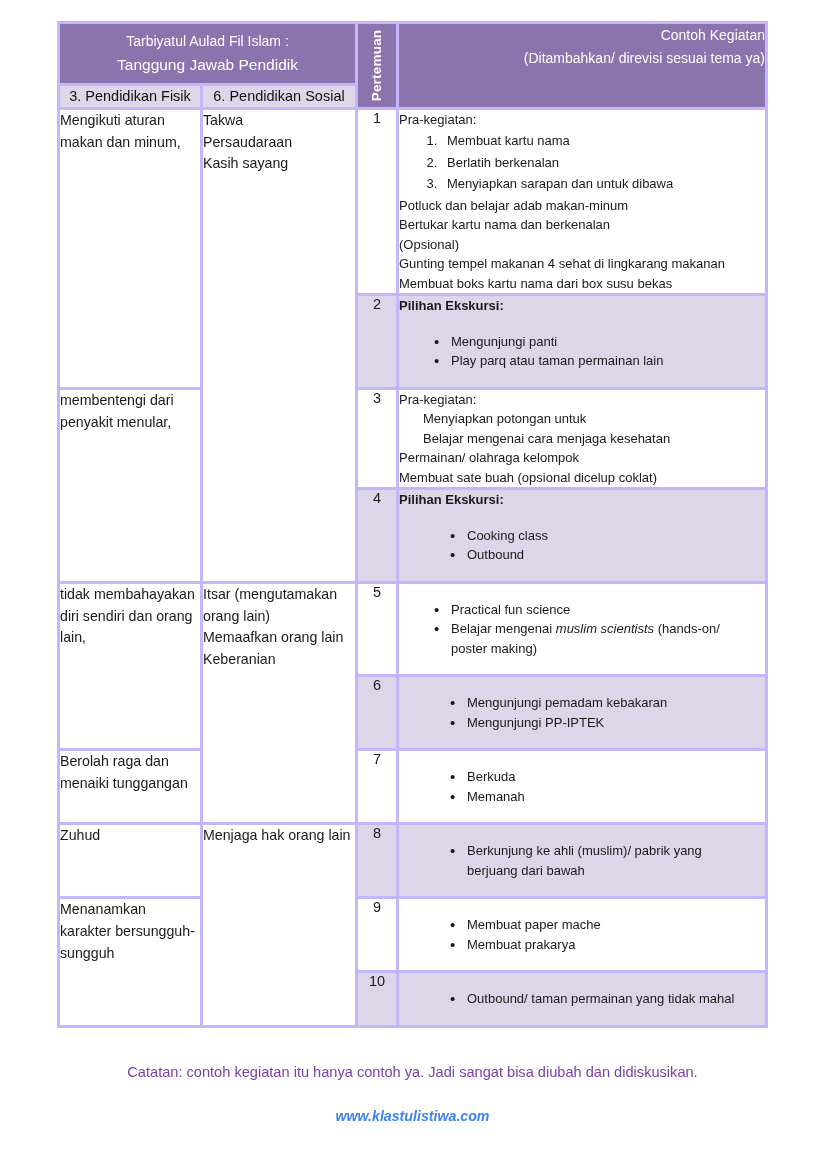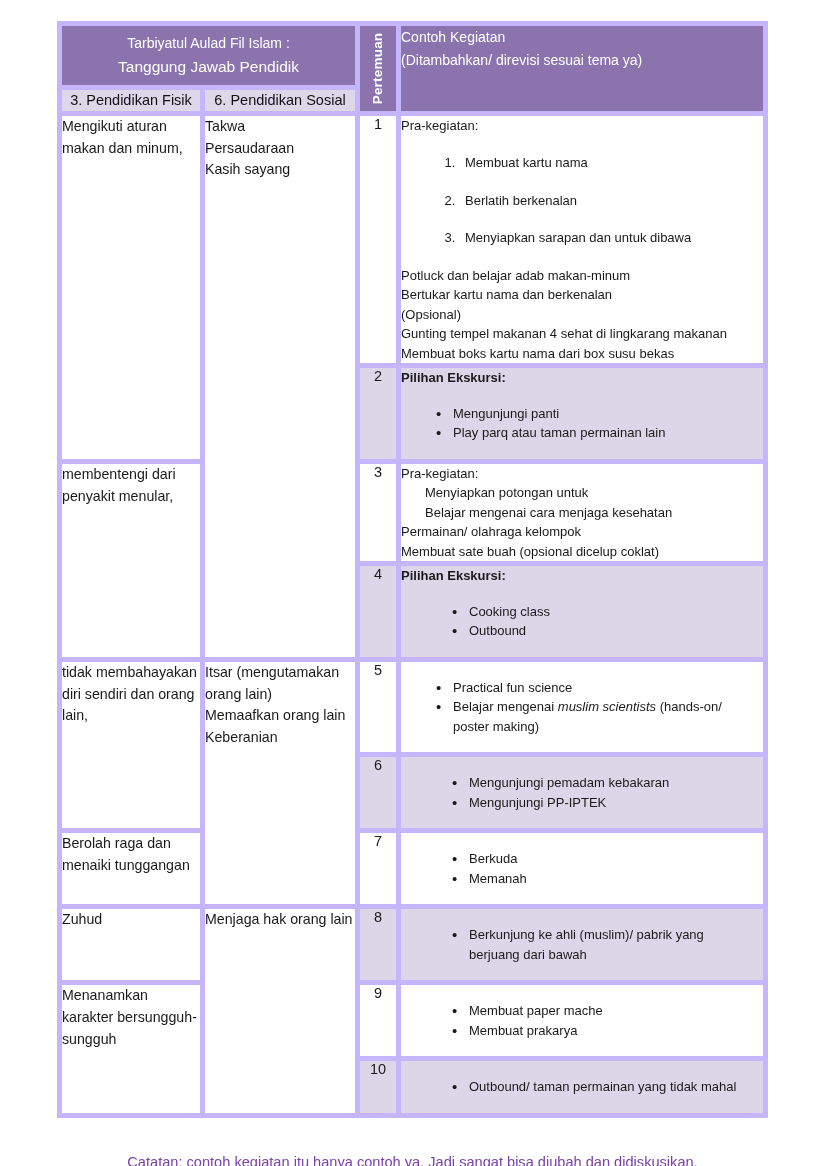--- a/index.html
+++ b/index.html
@@ -34,21 +34,21 @@
     color: #1a1a1a;
   }
   
   table.matrix {
     margin-top: 21px;
     border-collapse: collapse;
     width: 711px;
     table-layout: fixed;
   }
   table.matrix td, table.matrix th {
-    border: 5px solid #c4b5fd;
+    border: 3px solid #c4b5fd;
     padding: 0;
     vertical-align: top;
     font-weight: normal;
   }
   
   .hdr-purple {
     background: #8b74ad;
     color: #ffffff;
     text-align: center;
     font-weight: bold;
@@ -89,21 +89,21 @@
     transform: rotate(-90deg);
     white-space: nowrap;
     color: #ffffff;
     font-weight: bold;
     font-size: 13.5px;
     letter-spacing: 0.2px;
   }
   .hdr-act {
     background: #8b74ad;
     color: #ffffff;
-    text-align: left;
+    text-align: right;
     font-weight: bold;
     vertical-align: middle;
     font-size: 14px;
     line-height: 1.62;
     padding: 6px 10px;
   }
   
   .c-fisik {
     width: 143px;
     font-size: 14.2px;
@@ -135,21 +135,21 @@
   
   .act-plain { display: block; }
   .act-bold { font-weight: bold; display: block; }
   ol.act-ol {
     margin: 0 0 0 22px;
     padding: 0 0 0 18px;
     list-style: decimal;
   }
   ol.act-ol > li {
     padding-left: 6px;
-    margin: 18px;
+    margin: 2px;
   }
   ul.act-ul {
     margin: 16px;
     padding: 0 0 0 19px;
     list-style: none;
   }
   ul.act-ul.indented {
     padding-left: 35px;
   }
   ul.act-ul > li {

